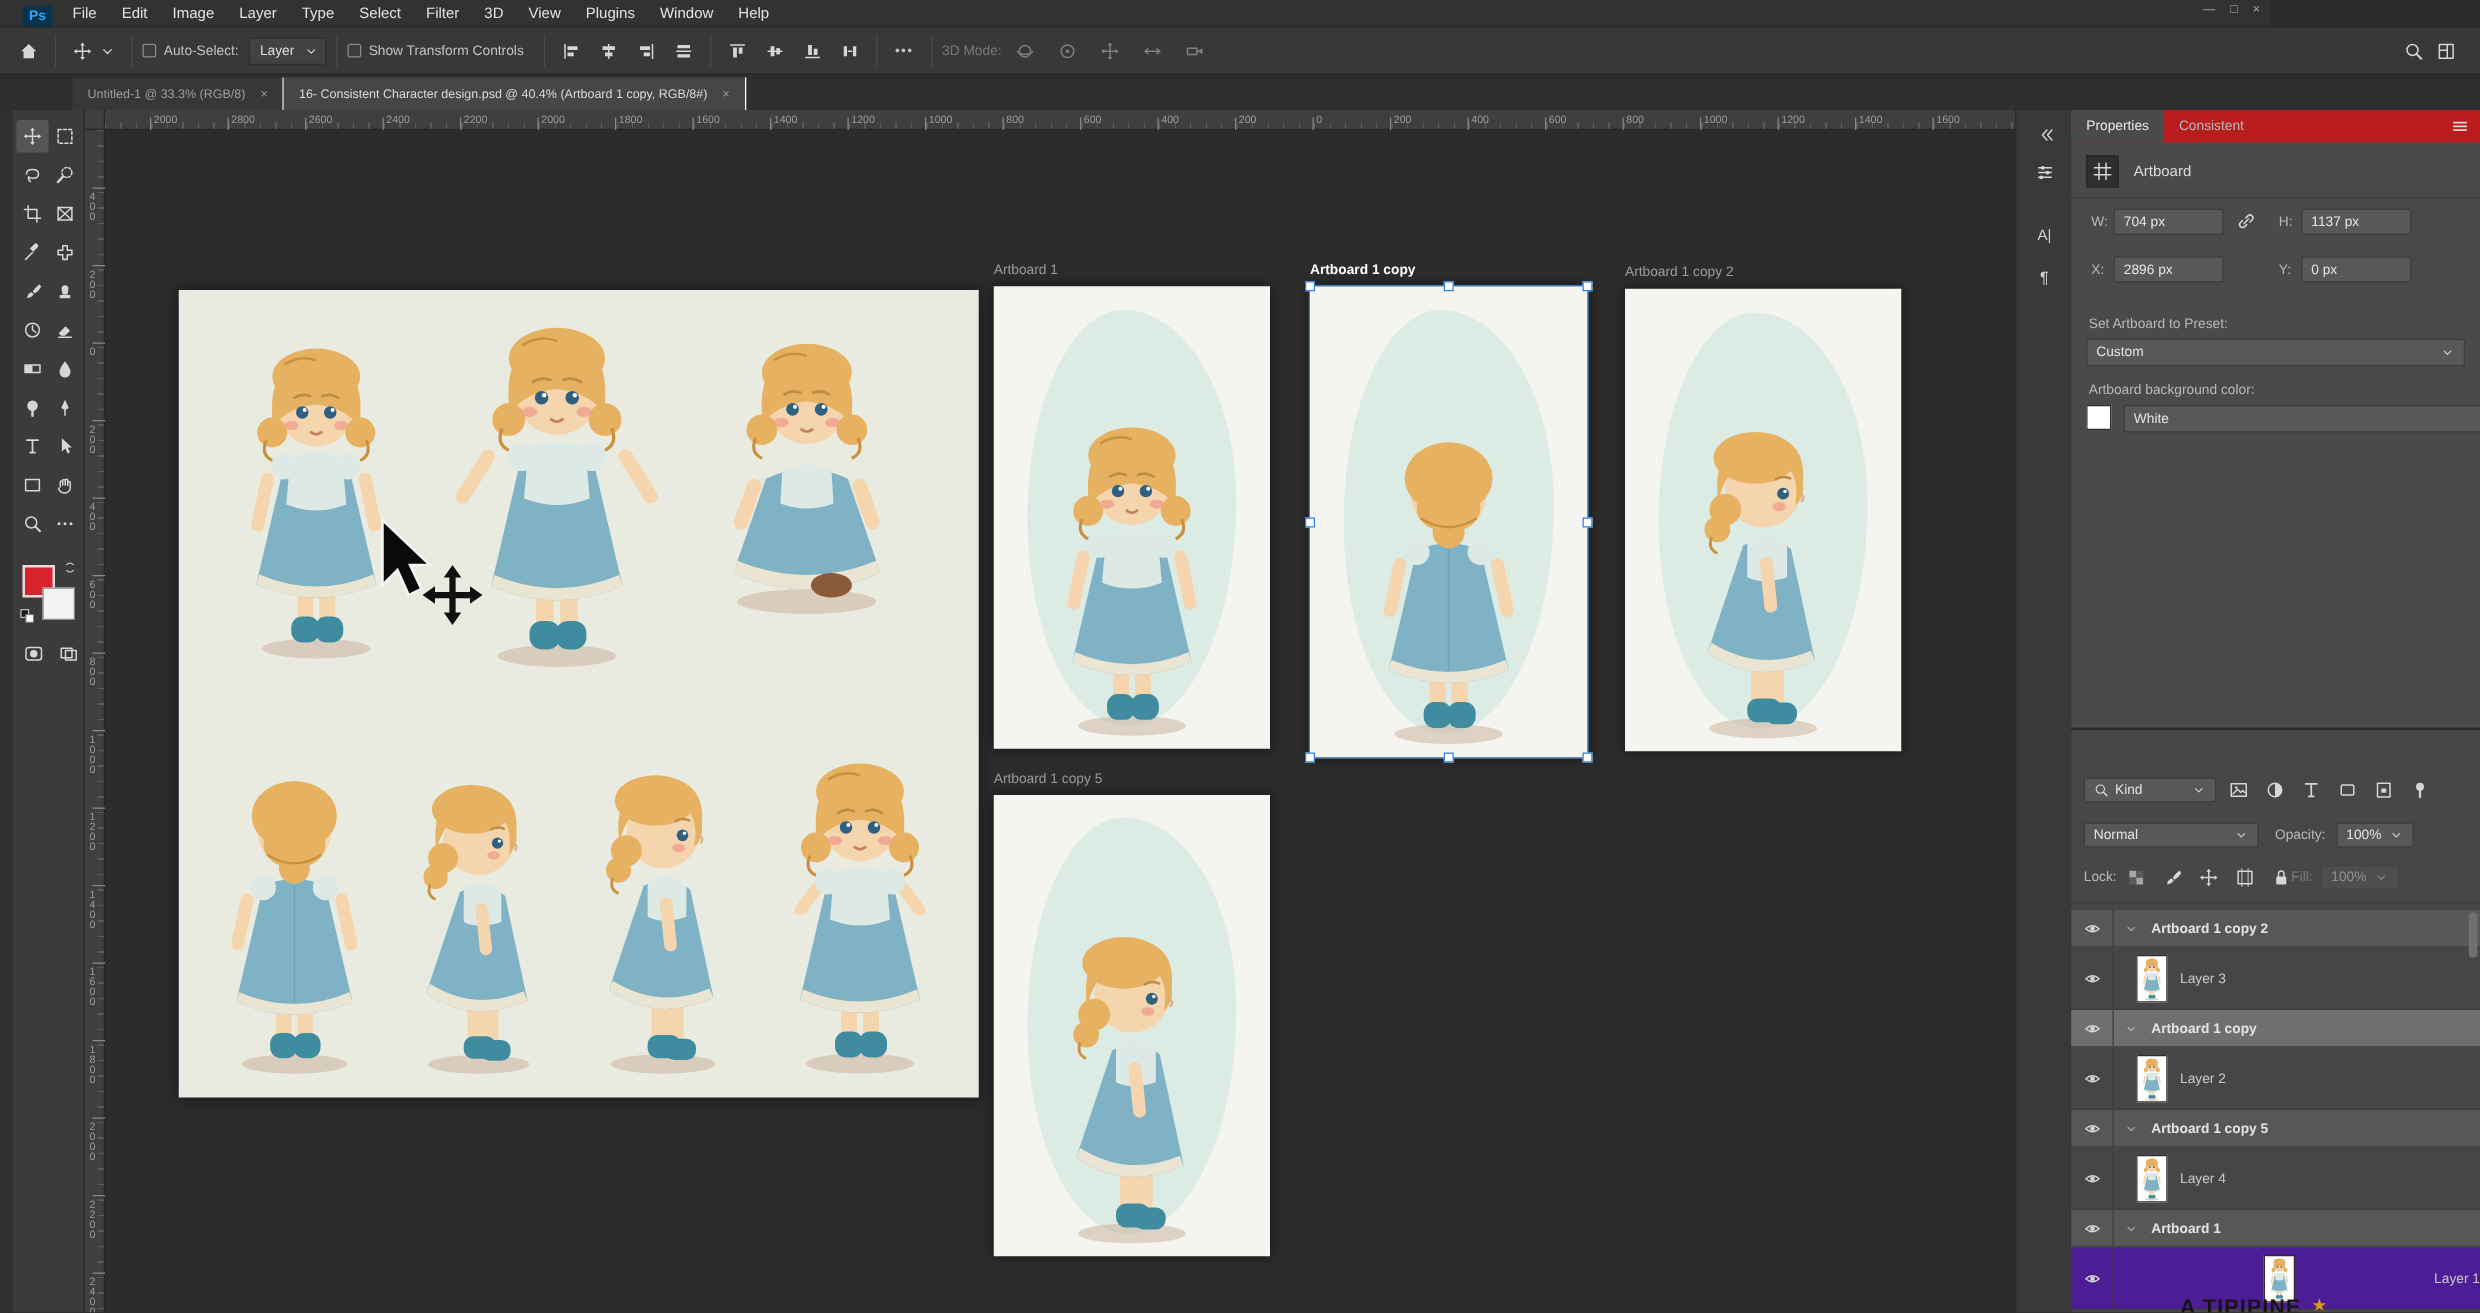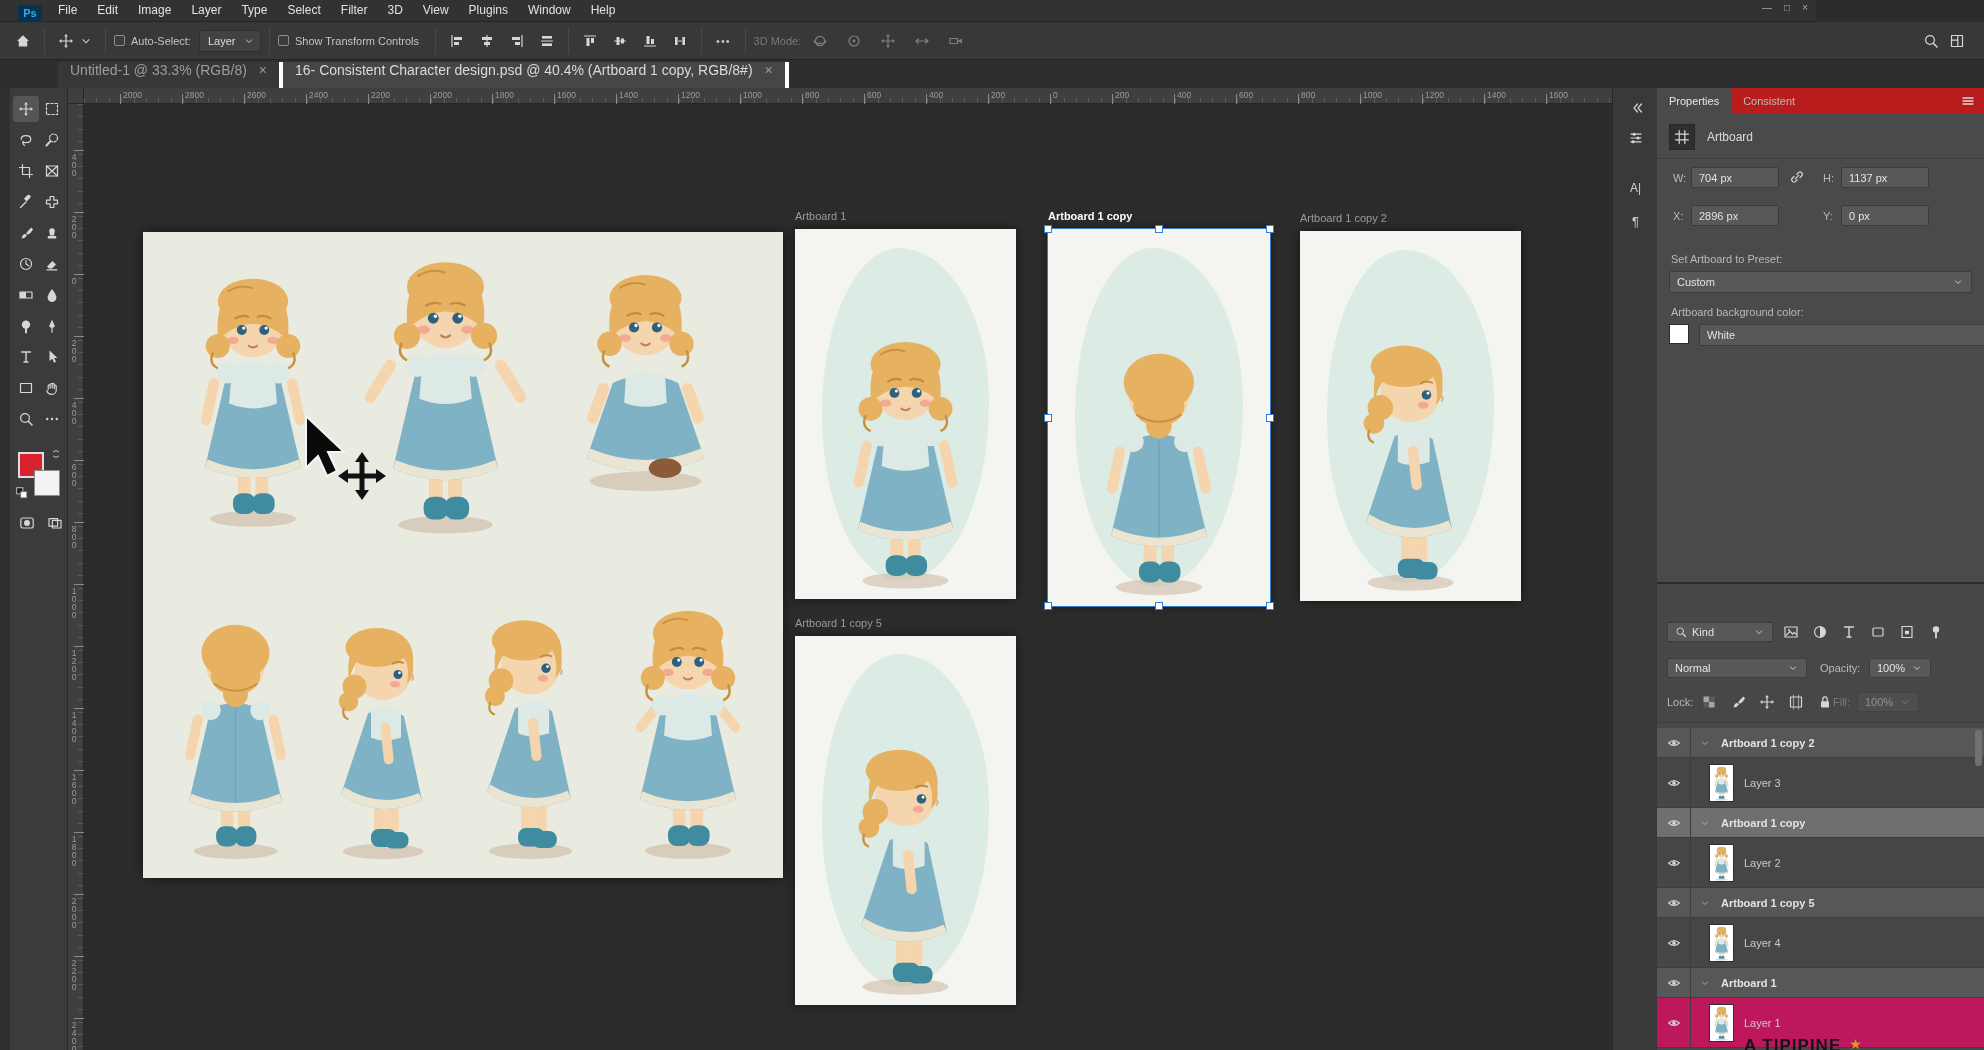--- a/index.html
+++ b/index.html
@@ -15,21 +15,21 @@
 
 #optionsbar{left:0;top:22px;width:1984px;height:38px;background:#383838;border-bottom:1px solid #232323;display:flex;align-items:center;padding-left:10px}
 .ibtn{width:26px;height:26px;display:flex;align-items:center;justify-content:center;border-radius:3px}
 .sep{width:1px;height:26px;background:#484848;margin:0 8px}
 .chk{width:11px;height:11px;border:1px solid #8d8d8d;border-radius:2px;background:#3c3c3c;margin-right:6px;flex:0 0 auto}
 .olabel{color:#c3c3c3;font-size:11px;white-space:nowrap}
 .oselect{display:flex;align-items:center;gap:8px;background:#424242;border:1px solid #2e2e2e;border-radius:2px;height:22px;padding:0 6px 0 8px;color:#ddd}
 .dim{opacity:.45}
 
 #tabbar{left:0;top:60px;width:1984px;height:28px;background:#2e2e2e;display:flex;align-items:flex-end;padding-left:58px}
-.doc-tab{height:26px;display:flex;align-items:flex-start;padding:0 12px;background:#373737;color:#9d9d9d;font-size:14px;border-right:4px solid #ffffff;white-space:nowrap}
+.doc-tab{height:26px;display:flex;align-items:center;padding:0 12px;background:#373737;color:#9d9d9d;font-size:10px;border-right:1px solid #ffffff;white-space:nowrap}
 .doc-tab.active{background:#464646;color:#dadada}
 .tab-close{margin-left:12px;color:#9a9a9a}
 
 #toolbar{left:0;top:88px;width:68px;height:962px;background:#303030}
 #toolpanel{position:absolute;left:10px;top:0;width:58px;height:962px;background:#3b3b3b;border-right:1px solid #2a2a2a}
 .toolcell{position:absolute;width:26px;height:26px;display:flex;align-items:center;justify-content:center;border-radius:3px}
 .toolcell.active{background:#555}
 
 #canvas{left:68px;top:88px;width:1544px;height:962px;background:#2c2c2c;overflow:hidden}
 #hruler{position:absolute;left:16px;top:0;width:1528px;height:16px;background:#3f3f3f;border-bottom:1px solid #262626}
@@ -1240,21 +1240,21 @@
             </svg>
           </span>
         </div>
         <span style="margin-left: 8px; opacity: 0.7;">
           <svg width="12" height="12" viewBox="0 0 16 16" fill="none" stroke="#d6d6d6" stroke-width="1.2" stroke-linecap="round" stroke-linejoin="round">
             <path d="M4.5 6.5 8 10l3.5-3.5"></path>
           </svg>
         </span>
         <span class="lname">Artboard 1</span>
       </div>
-      <div class="lrow" style="top: 414px; height: 50px; background: #be185d;">
+      <div class="lrow" style="top: 414px; height: 50px; background: #4c1d95; justify-content: space-between;">
         <div class="gutter">
           <span>
             <svg width="14" height="14" viewBox="0 0 16 16" fill="none" stroke="#d6d6d6" stroke-width="1.2" stroke-linecap="round" stroke-linejoin="round">
               <path d="M1.8 8Q8 2.6 14.2 8 8 13.4 1.8 8z"></path>
               <circle cx="8" cy="8" r="2.1" fill="#d6d6d6" stroke="none"></circle>
             </svg>
           </span>
         </div>
         <div class="thumb">
           <svg viewBox="0 0 100 165" width="100%" height="100%" preserveAspectRatio="xMidYMax meet">

